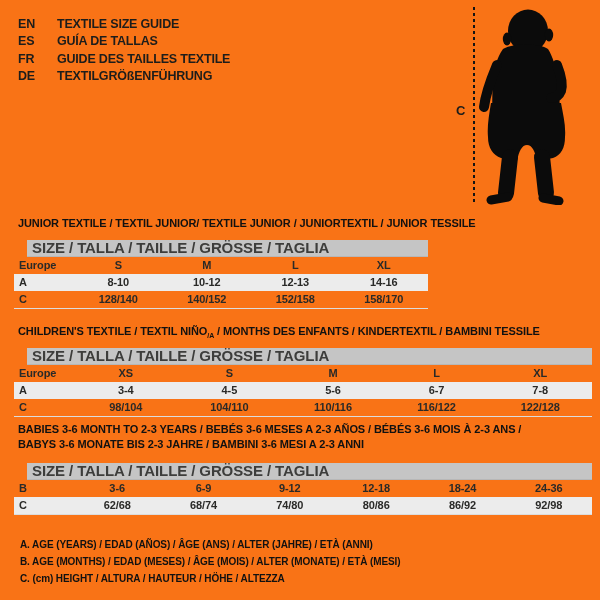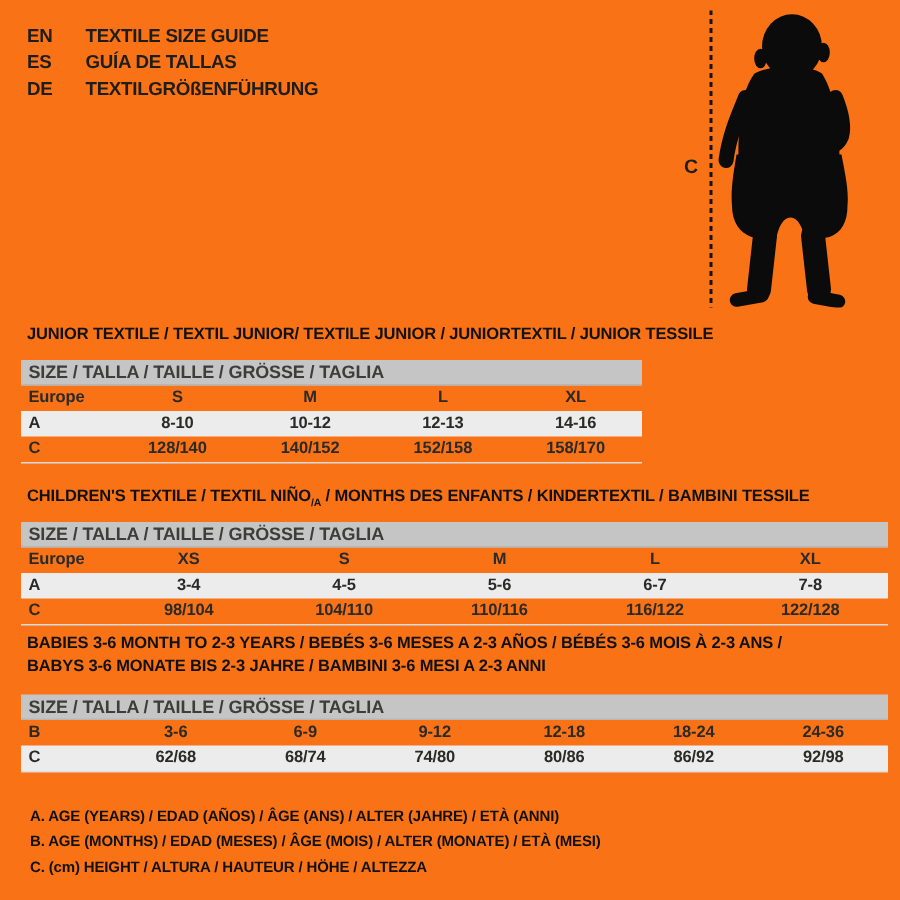--- a/index.html
+++ b/index.html
@@ -37,22 +37,22 @@
   .title-babies { top:422px; line-height:15px; }
 
   
   .size-table { position:absolute; left:14px; border-bottom:1px solid #dcdcdc; }
   .table-junior   { top:240px; width:414px; }
   .table-children { top:348px; width:578px; }
   .table-babies   { top:463px; width:578px; }
   .size-bar {
     height:16px; line-height:16px; background:#c5c5c5;
     border-bottom:1px solid #b7b7b7;
-    padding-left:5px; font-size:12px; font-weight:bold;
-    color:#3d3d3b; letter-spacing:-0.1px;
+    padding-left:5px; font-size:15px; font-weight:bold;
+    color:#3d3d3b; letter-spacing:-0.1px;margin-left:13px;
   }
   .trow { display:flex; height:17px; line-height:17px; font-size:11px; font-weight:bold; color:#2a2a28; letter-spacing:-0.1px; }
   .trow.alt { background:#ececec; }
   .tlabel { width:60px; padding-left:5px; box-sizing:border-box; text-align:left; }
   .tcell { flex:1; text-align:center; }
 
   
   .legend-block { position:absolute; left:20px; top:536px; }
   .legend-line { height:17px; line-height:17px; font-size:10px; font-weight:bold; letter-spacing:-0.1px; white-space:nowrap; color:#111; }
 </style>
@@ -62,20 +62,24 @@
 <div class="page">
 
   <div class="lang-block">
     <div class="lang-row">
       <span class="lang-code">EN</span>
       <span class="lang-label">TEXTILE SIZE GUIDE</span>
     </div>
     <div class="lang-row">
       <span class="lang-code">ES</span>
       <span class="lang-label">GUÍA DE TALLAS</span>
+    </div>
+    <div class="lang-row">
+      <span class="lang-code">FR</span>
+      <span class="lang-label">GUIDE DES TAILLES TEXTILE</span>
     </div>
     <div class="lang-row">
       <span class="lang-code">DE</span>
       <span class="lang-label">TEXTILGRÖßENFÜHRUNG</span>
     </div>
   </div>
 
   <div class="figure-area">
     <div class="height-line"></div>
     <span class="measure-label">C</span>

